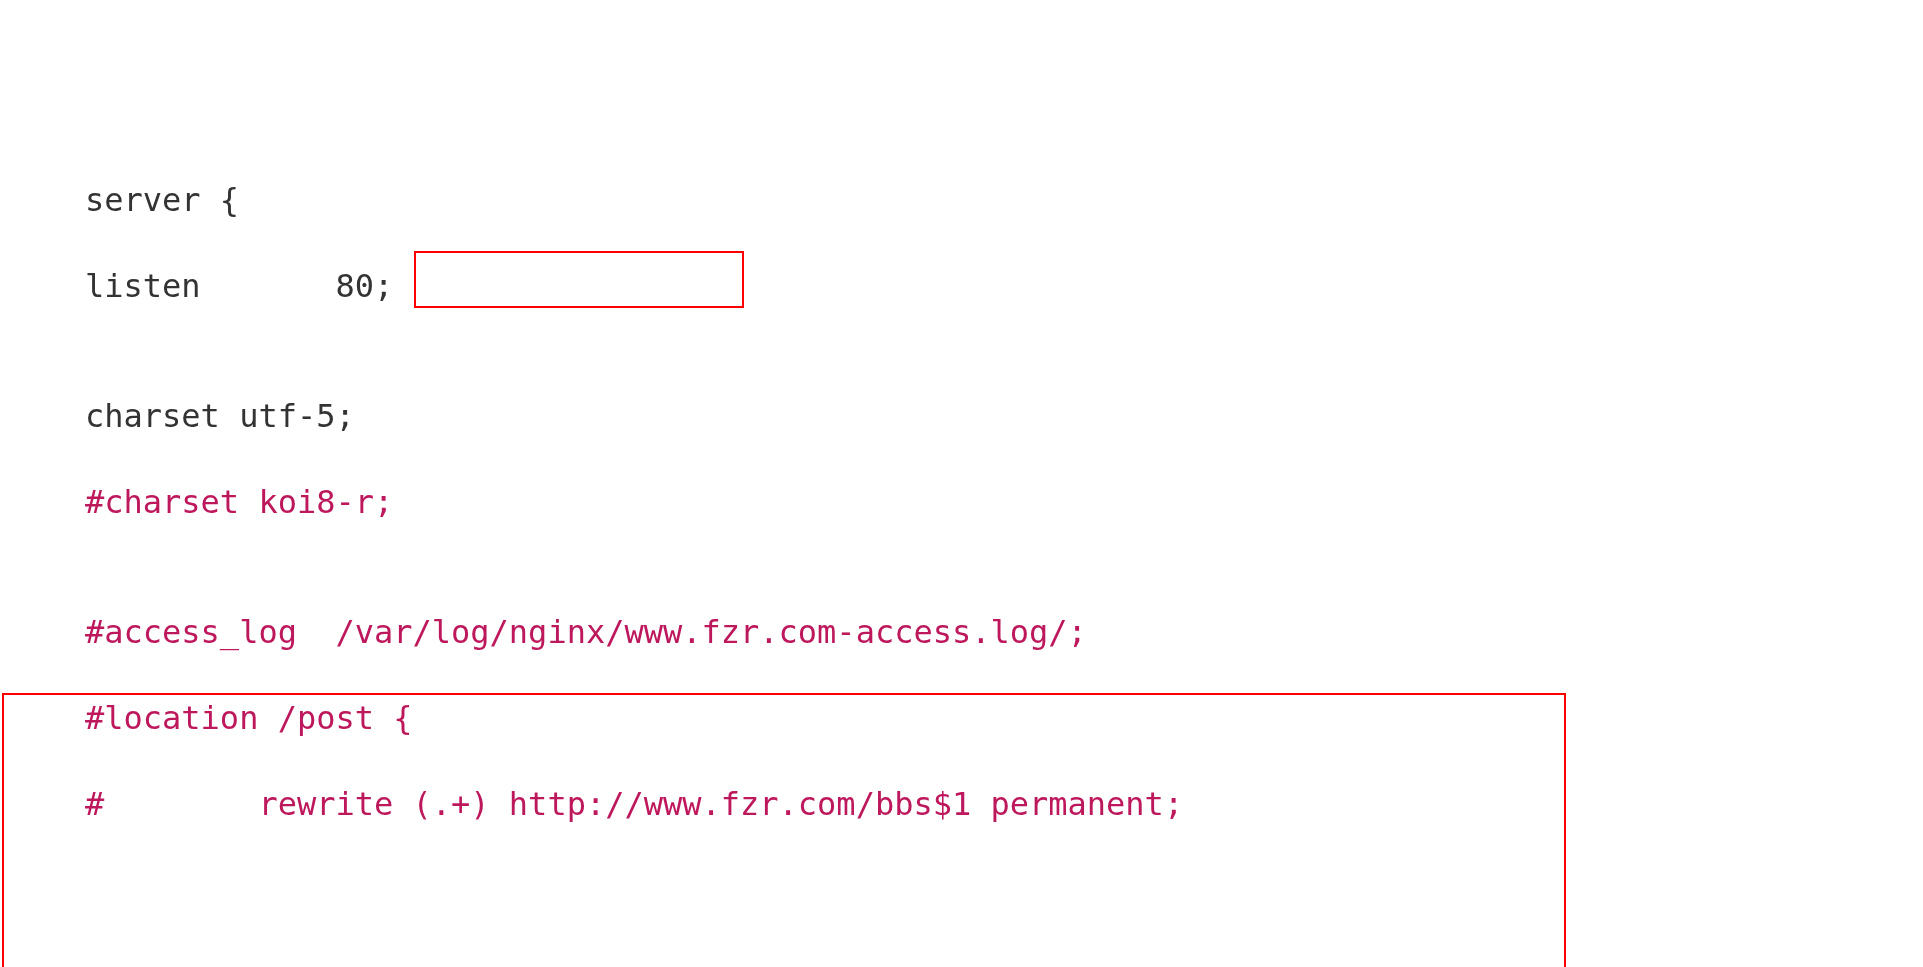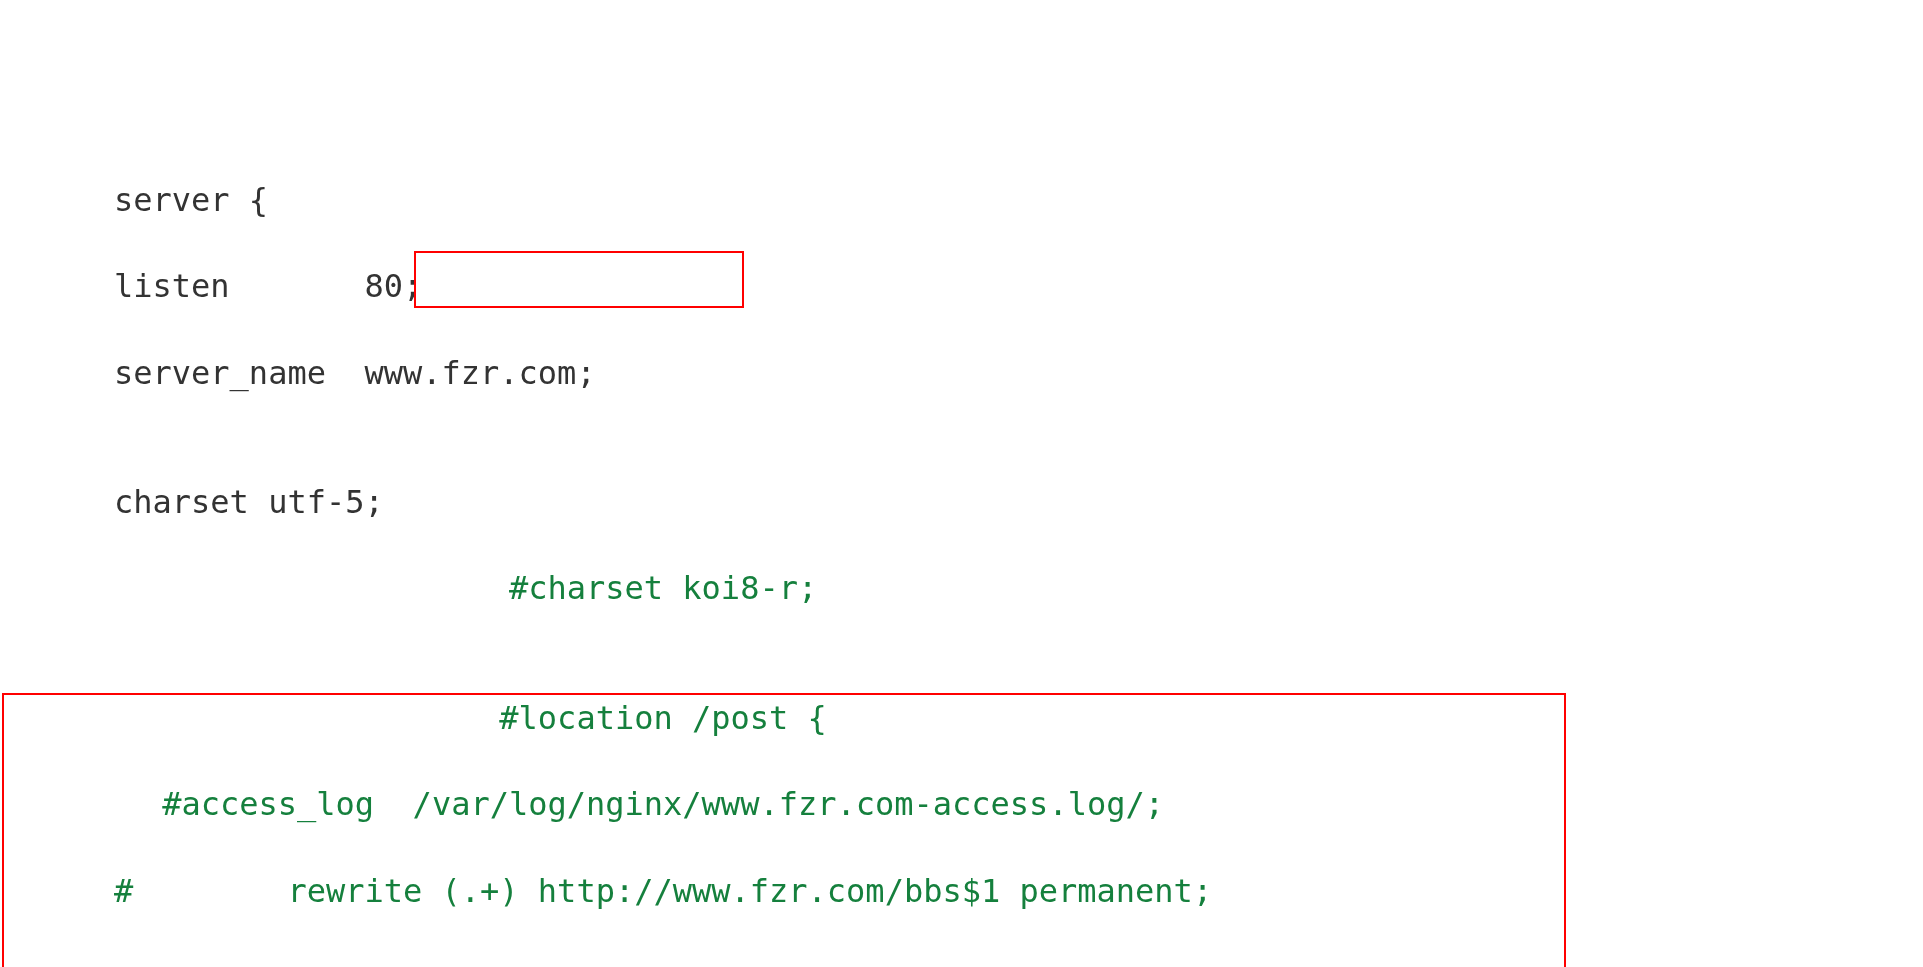--- a/index.html
+++ b/index.html
@@ -18,24 +18,24 @@
       height: 967px;
       overflow: hidden;
     }
     .code {
       position: absolute;
       top: 6px;
       left: 0;
     }
     .line {
       display: block;
-      padding-left: 114px;
+      padding-left: 85px;
     }
     .indent1 { }
-    .comment { color: #15803d; text-align: center; }
+    .comment { color: #be185d; }
     .box-small {
       position: absolute;
       border: 2px solid #ff0000;
       background: transparent;
       pointer-events: none;
     }
     .box-large {
       position: absolute;
       border: 2px solid #ff0000;
       background: transparent;
@@ -43,27 +43,26 @@
     }
   </style>
 </head>
 <body>
 
 
 
 <div class="viewport">
   <div class="code" id="code-container"><span class="line">server {</span>
 <span class="line indent1">listen       80;</span>
-<span class="line indent1">server_name  www.fzr.com;</span>
 <span class="line"></span>
 <span class="line indent1">charset utf-5;</span>
 <span class="line indent1 comment">#charset koi8-r;</span>
 <span class="line"></span>
+<span class="line indent1 comment">#access_log  /var/log/nginx/www.fzr.com-access.log/;</span>
 <span class="line indent1 comment">#location /post {</span>
-<span class="line indent1 comment">#access_log  /var/log/nginx/www.fzr.com-access.log/;</span>
 <span class="line indent1 comment">#        rewrite (.+) http://www.fzr.com/bbs$1 permanent;</span>
 
 
 
 
 
 
 
 
 </div>

